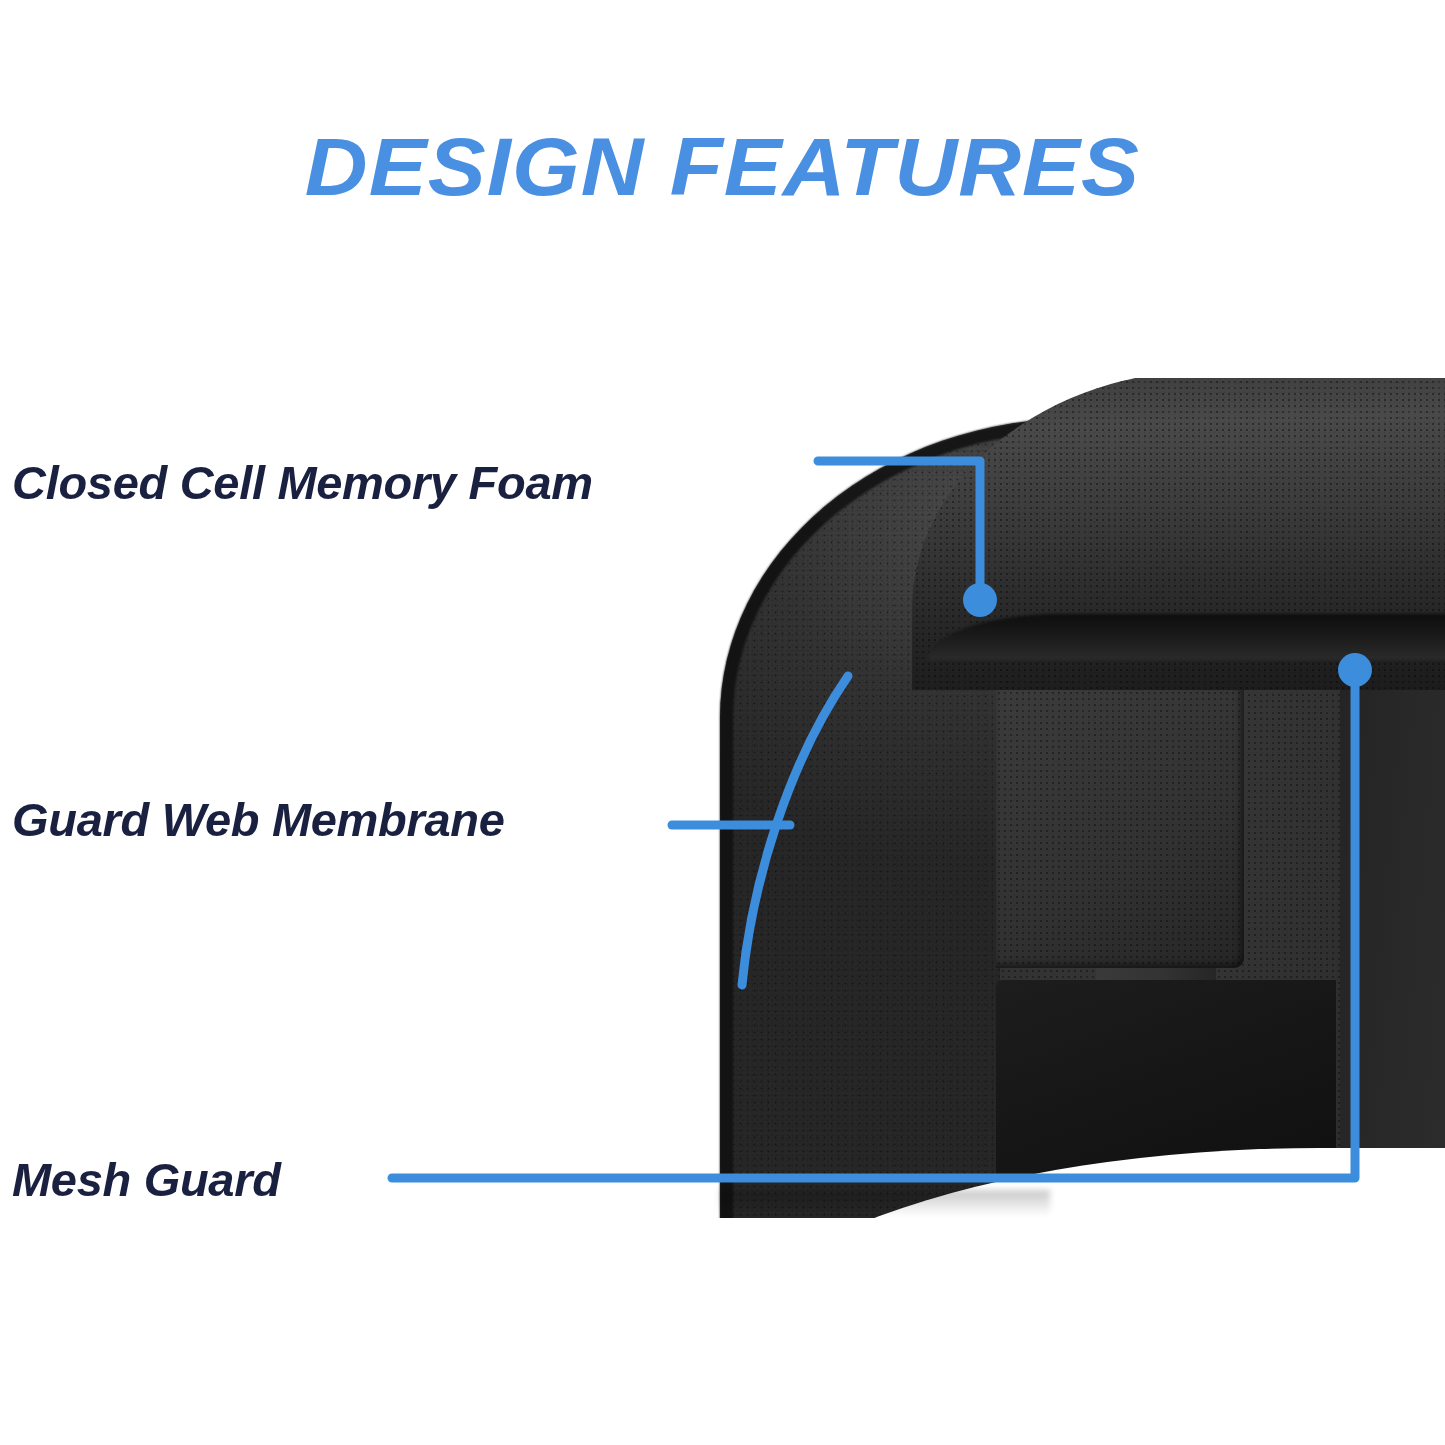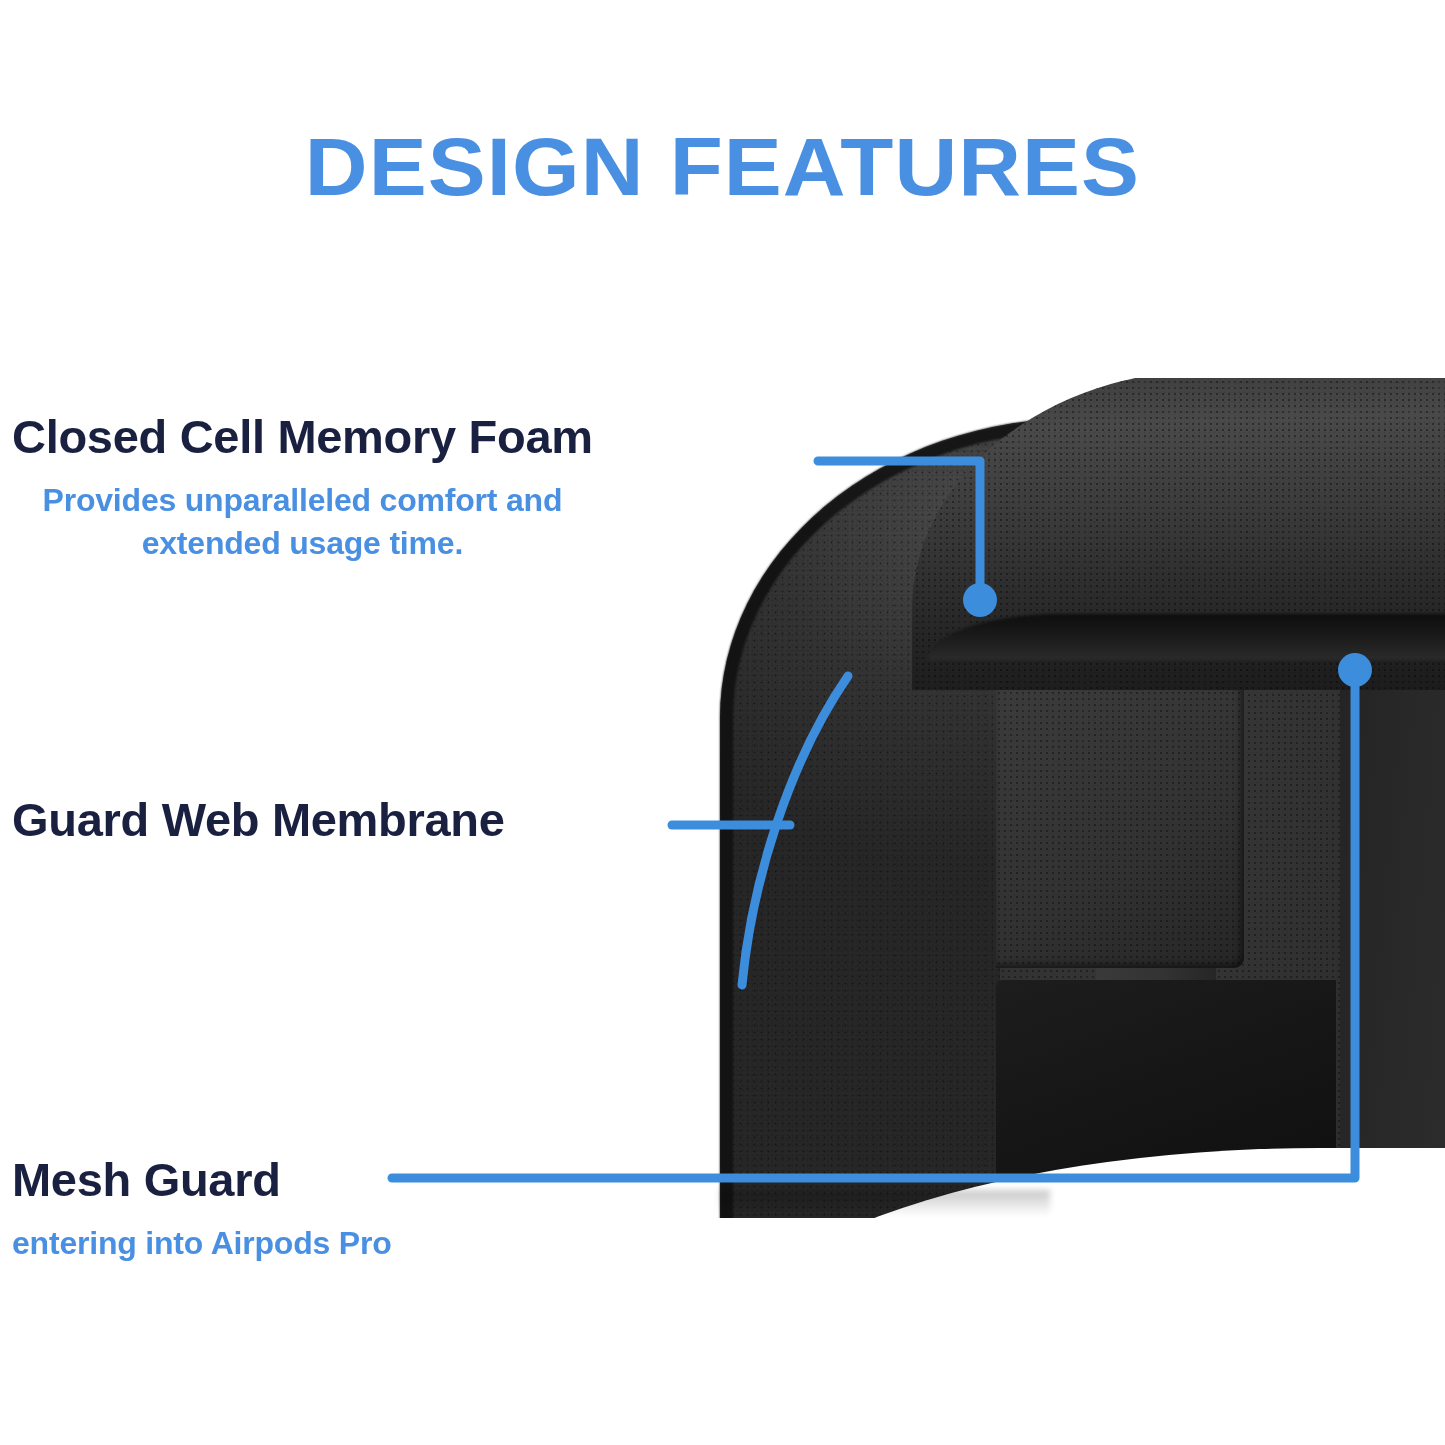--- a/index.html
+++ b/index.html
@@ -8,20 +8,21 @@
     width:1445px; height:1445px;
     background:#ffffff;
     font-family:"Liberation Sans", sans-serif;
     overflow:hidden;
   }
 
   #page {
     position:relative;
     width:1377px; height:1445px;
     background:#ffffff;
+    font-style:italic;
   }
 
   
   #title {
     position:absolute;
     left:0; top:126px;
     width:1445px;
     text-align:center;
     font-size:82px;
     font-weight:bold;
@@ -47,21 +48,21 @@
 
   .feature-desc {
     font-size:32px;
     font-weight:bold;
     color:#4a90e2;
     line-height:1.32;
     letter-spacing:-0.2px;
     margin-top:18px;
   }
 
-  #feature-1 { top:412px;text-align:center; }
+  #feature-1 { top:458px; }
   #feature-2 { top:795px; }
   #feature-3 { top:1155px; }
 
   
   #leaders {
     position:absolute;
     left:0; top:0;
     width:1445px; height:1445px;
     pointer-events:none;
   }
@@ -296,32 +297,27 @@
     </g>
 
     <g>
       <path d="M 392 1178 L 1355 1178 L 1355 686" fill="none" stroke="#3d8ddd" stroke-width="9" stroke-linecap="round" stroke-linejoin="round"></path>
       <circle cx="1355" cy="670" r="17" fill="#3d8ddd"></circle>
     </g>
   </svg>
 
   <div class="feature" id="feature-1">
     <div class="feature-title">Closed Cell Memory Foam</div>
-    <div class="feature-desc">
-      <div>Provides unparalleled comfort and</div>
-      <div>extended usage time.</div>
-    </div>
   </div>
 
   <div class="feature" id="feature-2">
     <div class="feature-title">Guard Web Membrane</div>
     <div class="feature-desc">
     </div>
   </div>
 
   <div class="feature" id="feature-3">
     <div class="feature-title">Mesh Guard</div>
     <div class="feature-desc">
-      <div>entering into Airpods Pro</div>
     </div>
   </div>
 
 </div>
 
 </body></html>

